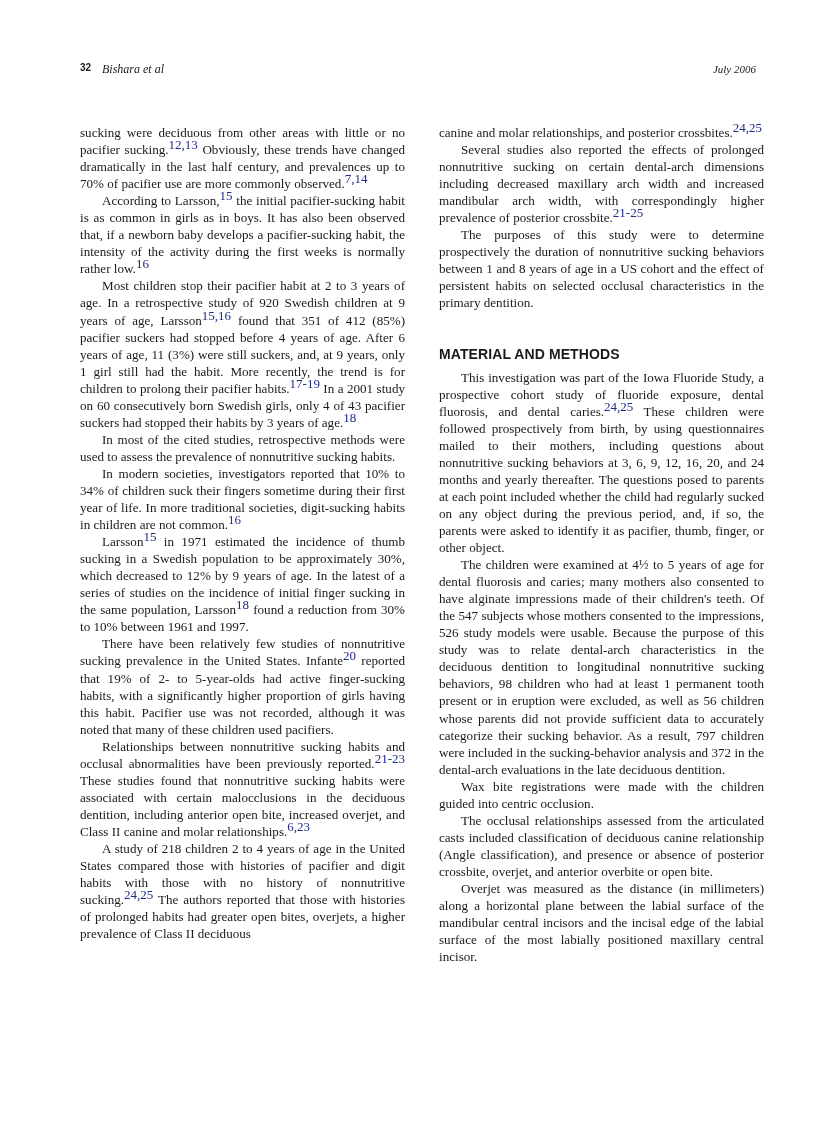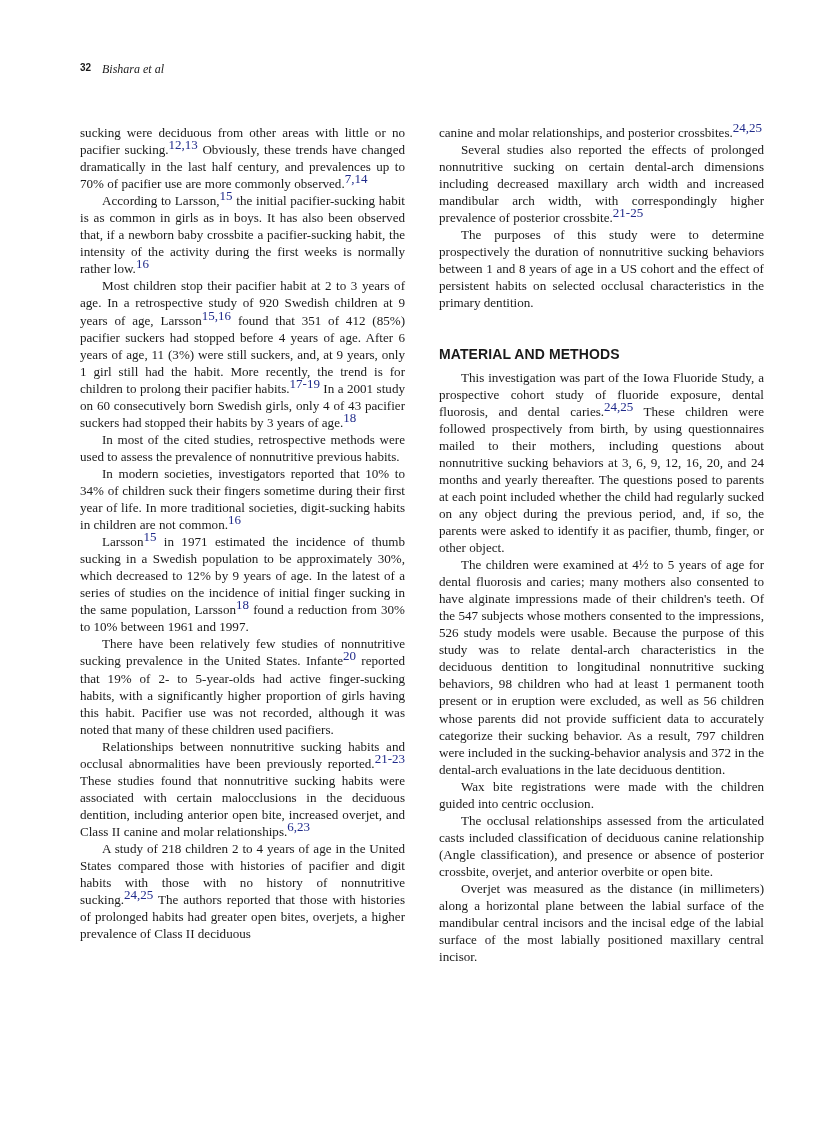--- a/index.html
+++ b/index.html
@@ -16,28 +16,29 @@
   sup { color: #1f2a8a; font-size: 13px; line-height: 0; vertical-align: 5px; }
   h2.section { font-family: "Liberation Sans", sans-serif; font-weight: bold; font-size: 14px; margin: 34px 0 6px 0; letter-spacing: 0.1px; color: #1a1a1a; }
 </style>
 </head>
 <body>
 
 <div class="page-header">
   <span class="folio">32</span>
   <span class="running-authors">Bishara et al</span>
   <div class="journal">
+    <div>July 2006</div>
   </div>
 </div>
 
 <div class="col left" id="left-col">
     <p class=""><span>sucking were deciduous from other areas with little or no pacifier sucking.</span><sup>12,13</sup><span> Obviously, these trends have changed dramatically in the last half century, and prevalences up to 70% of pacifier use are more commonly observed.</span><sup>7,14</sup></p>
-    <p class="ind"><span>According to Larsson,</span><sup>15</sup><span> the initial pacifier-sucking habit is as common in girls as in boys. It has also been observed that, if a newborn baby crossbite a pacifier-sucking habit, the intensity of the activity during the first weeks is normally rather low.</span><sup>16</sup></p>
+    <p class="ind"><span>According to Larsson,</span><sup>15</sup><span> the initial pacifier-sucking habit is as common in girls as in boys. It has also been observed that, if a newborn baby develops a pacifier-sucking habit, the intensity of the activity during the first weeks is normally rather low.</span><sup>16</sup></p>
     <p class="ind"><span>Most children stop their pacifier habit at 2 to 3 years of age. In a retrospective study of 920 Swedish children at 9 years of age, Larsson</span><sup>15,16</sup><span> found that 351 of 412 (85%) pacifier suckers had stopped before 4 years of age. After 6 years of age, 11 (3%) were still suckers, and, at 9 years, only 1 girl still had the habit. More recently, the trend is for children to prolong their pacifier habits.</span><sup>17-19</sup><span> In a 2001 study on 60 consecutively born Swedish girls, only 4 of 43 pacifier suckers had stopped their habits by 3 years of age.</span><sup>18</sup></p>
-    <p class="ind"><span>In most of the cited studies, retrospective methods were used to assess the prevalence of nonnutritive previous habits.</span></p>
+    <p class="ind"><span>In most of the cited studies, retrospective methods were used to assess the prevalence of nonnutritive sucking habits.</span></p>
     <p class="ind"><span>In modern societies, investigators reported that 10% to 34% of children suck their fingers sometime during their first year of life. In more traditional societies, digit-sucking habits in children are not common.</span><sup>16</sup></p>
     <p class="ind"><span>Larsson</span><sup>15</sup><span> in 1971 estimated the incidence of thumb sucking in a Swedish population to be approximately 30%, which decreased to 12% by 9 years of age. In the latest of a series of studies on the incidence of initial finger sucking in the same population, Larsson</span><sup>18</sup><span> found a reduction from 30% to 10% between 1961 and 1997.</span></p>
     <p class="ind"><span>There have been relatively few studies of nonnutritive sucking prevalence in the United States. Infante</span><sup>20</sup><span> reported that 19% of 2- to 5-year-olds had active finger-sucking habits, with a significantly higher proportion of girls having this habit. Pacifier use was not recorded, although it was noted that many of these children used pacifiers.</span></p>
     <p class="ind"><span>Relationships between nonnutritive sucking habits and occlusal abnormalities have been previously reported.</span><sup>21-23</sup><span> These studies found that nonnutritive sucking habits were associated with certain malocclusions in the deciduous dentition, including anterior open bite, increased overjet, and Class II canine and molar relationships.</span><sup>6,23</sup></p>
     <p class="ind"><span>A study of 218 children 2 to 4 years of age in the United States compared those with histories of pacifier and digit habits with those with no history of nonnutritive sucking.</span><sup>24,25</sup><span> The authors reported that those with histories of prolonged habits had greater open bites, overjets, a higher prevalence of Class II deciduous</span></p>
   </div>
 
 <div class="col right">
   <div id="right-intro">
       <p class=""><span>canine and molar relationships, and posterior crossbites.</span><sup>24,25</sup></p>

